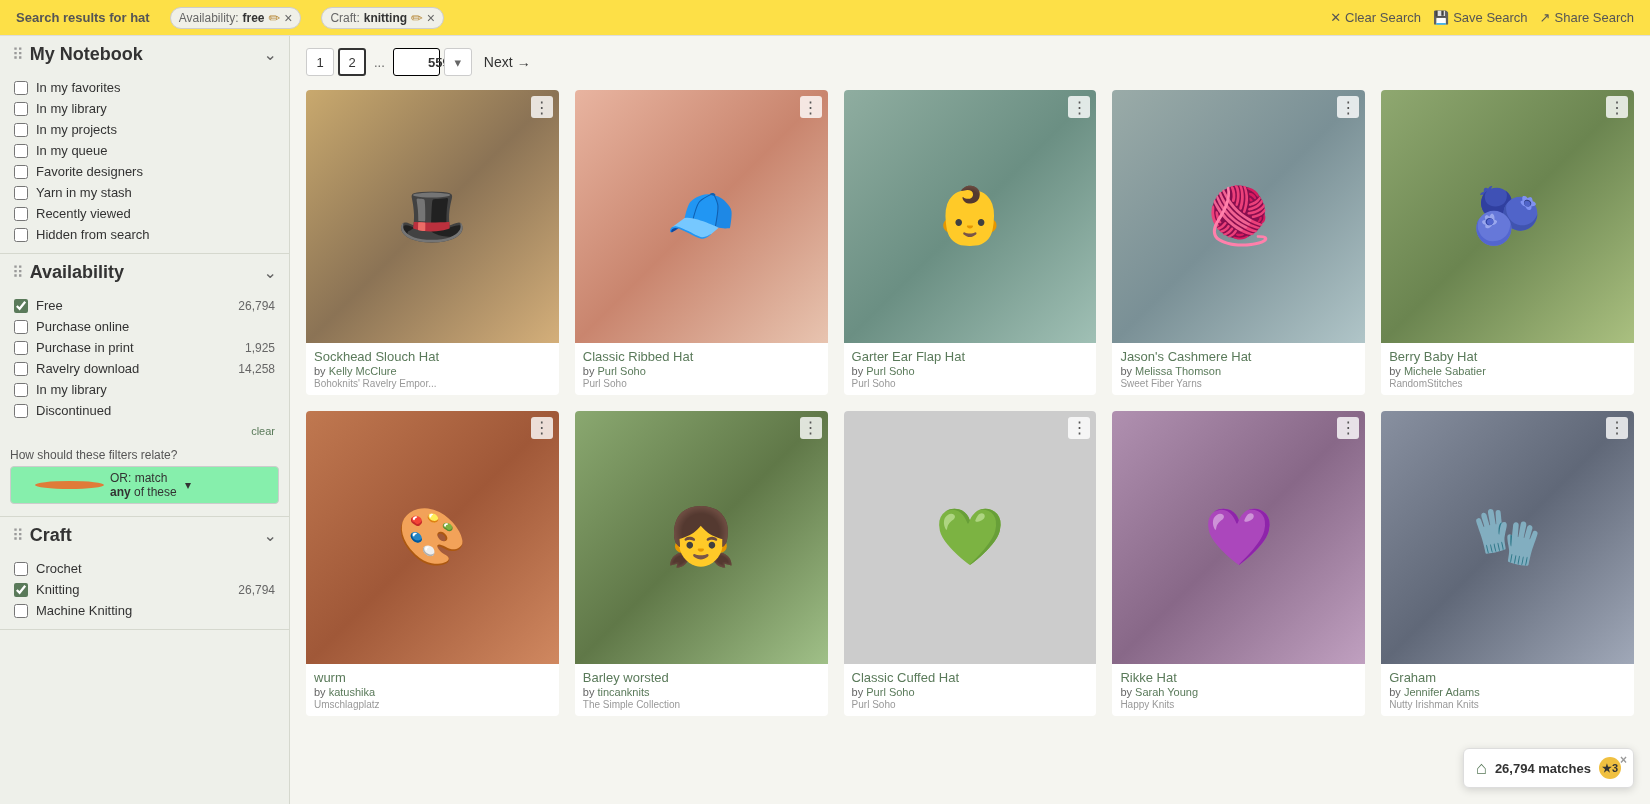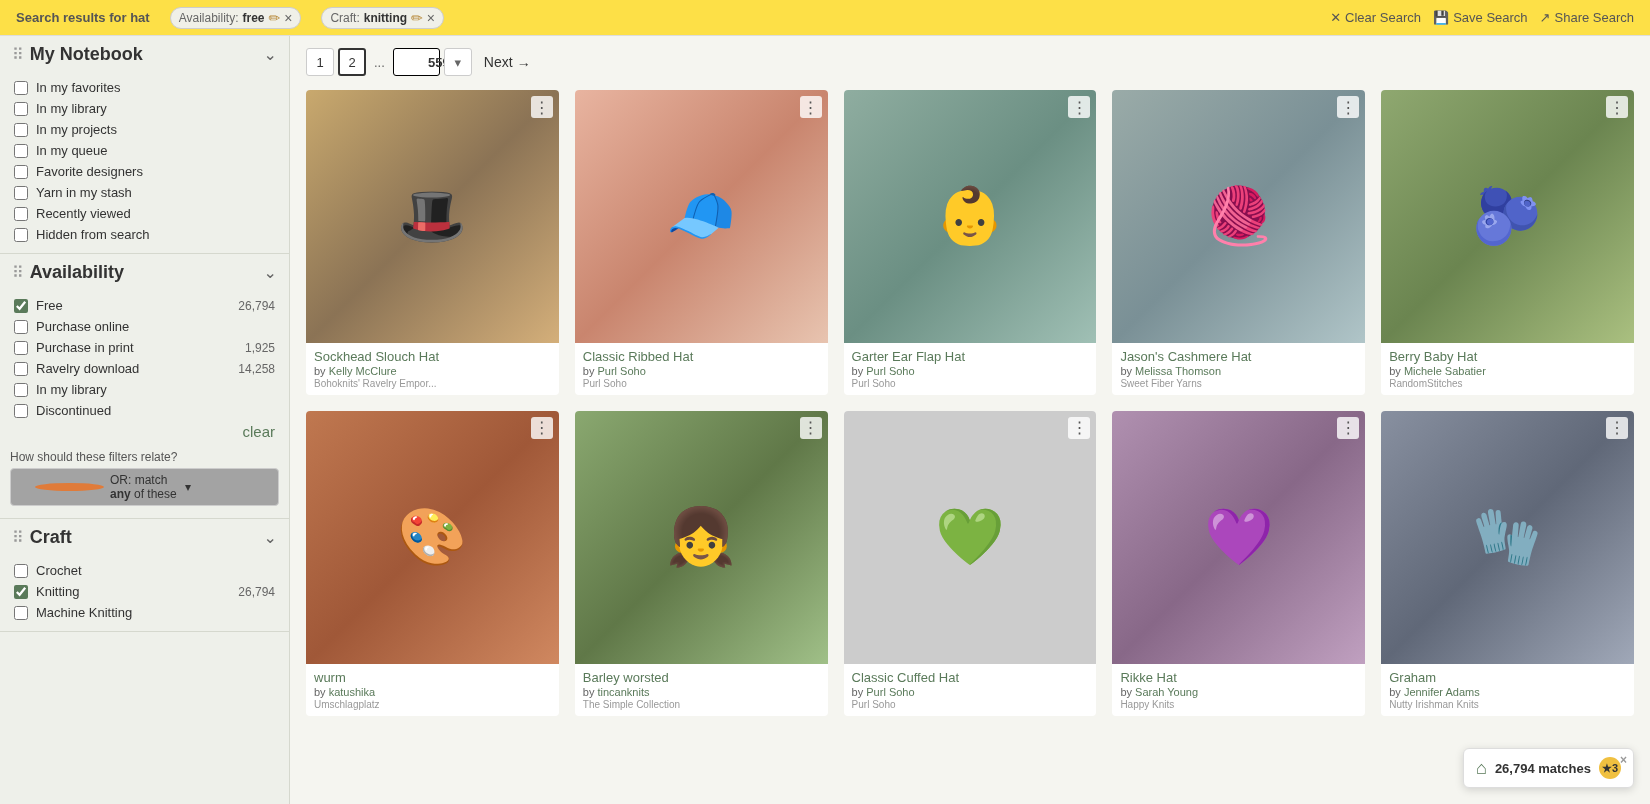--- a/index.html
+++ b/index.html
@@ -26,24 +26,24 @@
     .sidebar-section-header { display: flex; align-items: center; justify-content: space-between; padding: 8px 12px; cursor: pointer; }
     .sidebar-section-header .section-drag { color: #999; font-size: 16px; margin-right: 6px; cursor: grab; }
     .sidebar-section-header .section-title { font-weight: bold; font-size: 18px; color: #333; flex: 1; }
     .sidebar-section-header .section-toggle { color: #666; font-size: 16px; }
     .sidebar-content { padding: 4px 0 8px 0; }
     .checkbox-item { display: flex; align-items: center; gap: 8px; padding: 3px 14px; }
     .checkbox-item input[type="checkbox"] { width: 14px; height: 14px; accent-color: #5a7a5a; cursor: pointer; }
     .checkbox-item label { font-size: 13px; color: #333; cursor: pointer; flex: 1; }
     .checkbox-item .count { font-size: 12px; color: #666; margin-left: auto; }
     .clear-link { text-align: right; padding: 2px 14px; }
-    .clear-link a { color: #5a7a5a; font-size: 15px; text-decoration: none; cursor: pointer; }
+    .clear-link a { color: #5a7a5a; font-size: 11px; text-decoration: none; cursor: pointer; }
     .filter-relate { padding: 8px 10px 4px; }
     .filter-relate label { font-size: 12px; color: #555; display: block; margin-bottom: 4px; }
-    .relate-dropdown { display: flex; align-items: center; gap: 6px; background: #a3a3a3; border: 1px solid #ccc; border-radius: 4px; padding: 4px 24px; font-size: 12px; cursor: pointer; }
+    .relate-dropdown { display: flex; align-items: center; gap: 6px; background: #86efac; border: 1px solid #ccc; border-radius: 4px; padding: 4px 24px; font-size: 12px; cursor: pointer; }
     .relate-dropdown .dot { width: 8px; height: 8px; border-radius: 50%; background: #e07b39; display: inline-block; }
     .relate-dropdown span { flex: 1; }
     .relate-dropdown span b { color: #333; }
 
     
     .content { flex: 1; overflow-y: auto; padding: 12px 16px; }
 
     
     .pagination { display: flex; align-items: center; gap: 4px; margin-bottom: 14px; }
     .page-btn { width: 28px; height: 28px; display: inline-flex; align-items: center; justify-content: center; border: 1px solid #ccc; background: #fff; border-radius: 3px; font-size: 13px; cursor: pointer; color: #333; }

